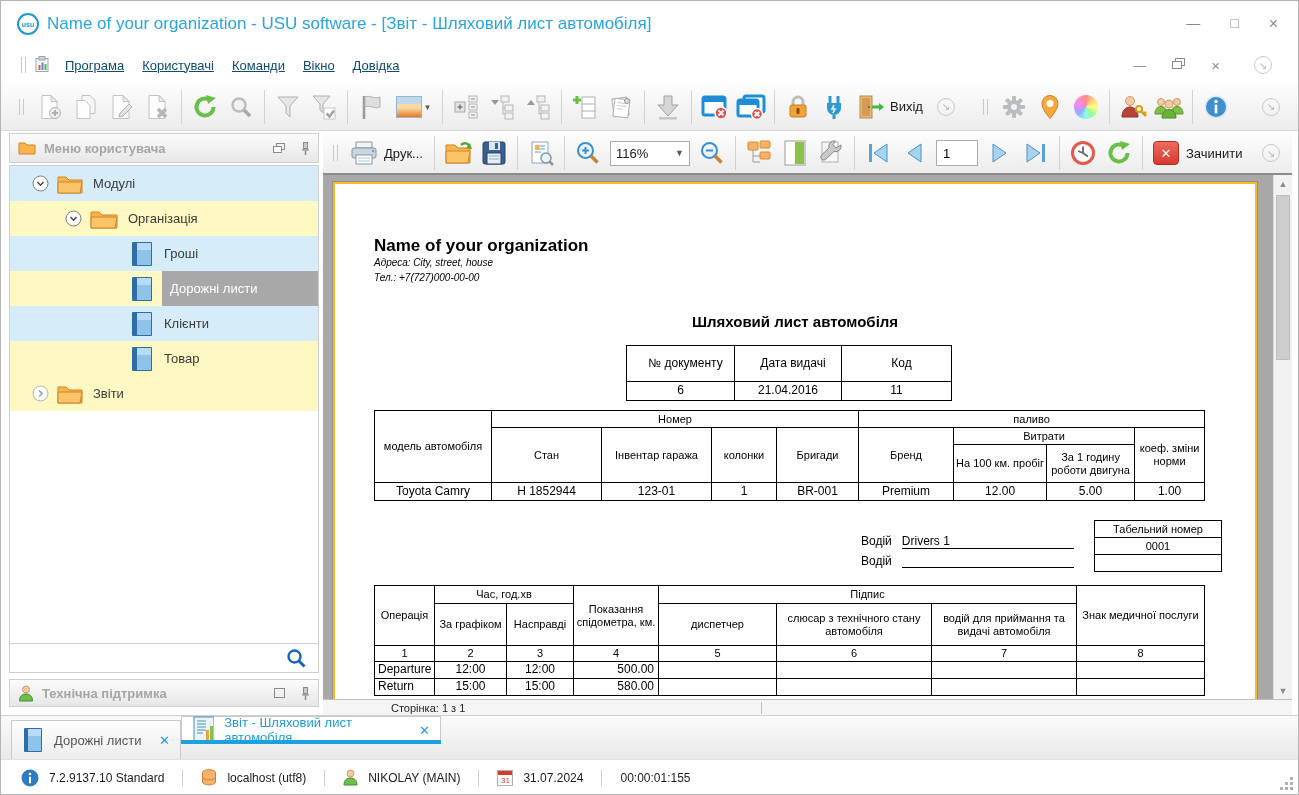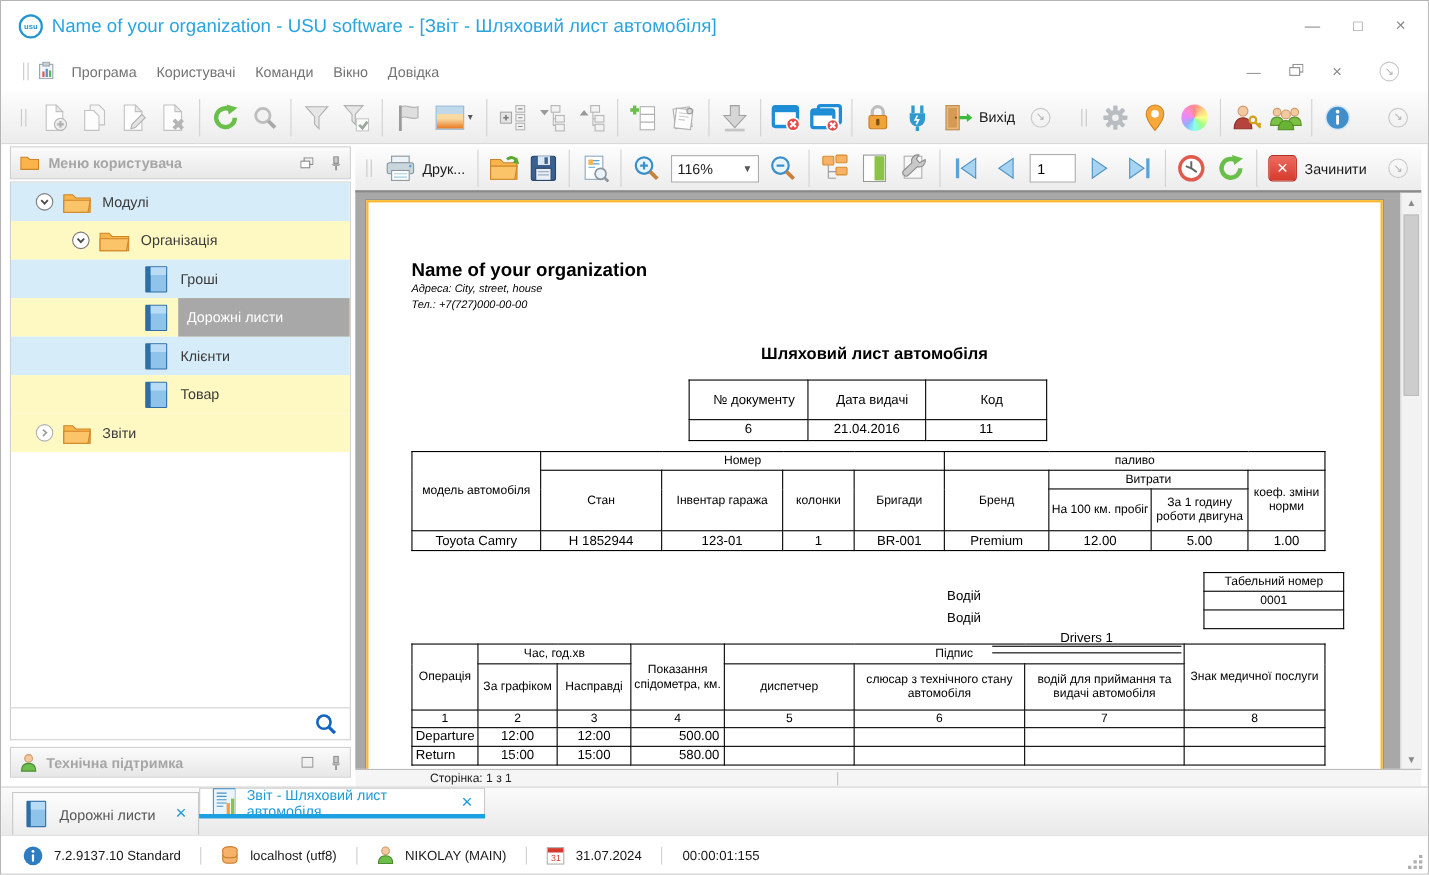--- a/index.html
+++ b/index.html
@@ -11,21 +11,21 @@
   }
   
   .titlebar { position:absolute; top:0; left:0; width:100%; height:46px; background:#fff; display:flex; align-items:center; }
   .logo { width:22px; height:22px; border-radius:50%; border:2px solid #2196d3; color:#2196d3; font-size:7px; font-weight:bold; display:flex; align-items:center; justify-content:center; margin:0 8px 0 16px; }
   .title-text { color:#2aa4de; font-size:17px; white-space:nowrap; }
   .win-controls { margin-left:auto; display:flex; gap:30px; padding-right:20px; color:#8a8a8a; font-size:14px; }
   .win-controls span { cursor:default; }
   
   .menubar { position:absolute; top:46px; left:0; width:100%; height:36px; background:#fff; display:flex; align-items:center; font-size:13px; }
   .grip { width:5px; height:16px; border-left:1px solid #c9c9c9; border-right:1px solid #c9c9c9; margin:0 8px 0 20px; }
-  .menu-item { padding:4px 9px; color:#737373; cursor:default; }
+  .menu-item { padding:4px 9px; color:#0c4a6e; cursor:default;text-decoration:underline; }
   .mdi-controls { margin-left:auto; display:flex; align-items:center; gap:26px; padding-right:18px; color:#8a8a8a; }
   
   .toolbar1 { position:absolute; top:82px; left:0; width:100%; height:48px; background:linear-gradient(#fdfdfd,#ececec); border-bottom:1px solid #d9d9d9; display:flex; align-items:center; padding:0 4px; }
   .tbtn { width:36px; height:40px; display:flex; align-items:center; justify-content:center; flex:0 0 auto; }
   .tsep { width:1px; height:34px; background:#d2d2d2; margin:0 5px; flex:0 0 auto; }
   .tlabel { font-size:13px; margin:0 6px 0 2px; white-space:nowrap; }
   .chev-circle { width:18px; height:18px; border:1px solid #c9c9c9; border-radius:50%; color:#b0b0b0; font-size:10px; display:flex; align-items:center; justify-content:center; margin:0 8px; flex:0 0 auto; }
   .report-toolbar { position:absolute; left:322px; top:132px; width:969px; height:40px; background:linear-gradient(#fdfdfd,#ececec); display:flex; align-items:center; padding:0 2px; }
   .combo { width:80px; height:25px; border:1px solid #acacac; background:#fff; display:flex; align-items:center; font-size:13px; padding:0 5px; margin:0 4px; }
   .combo .caret { margin-left:auto; color:#555; font-size:9px; }
@@ -54,21 +54,21 @@
   .doc td { border:1px solid #000; text-align:center; padding:1px 2px; line-height:1.15; overflow:hidden; }
   .t-doc { position:absolute; left:291px; top:161px; width:325px; }
   .t-doc .hd td { height:36px; font-size:12px;padding-left:12px; }
   .t-doc .vals td { height:19px; font-size:12px; }
   .t-veh { position:absolute; left:39px; top:226px; width:830px; }
   .t-ops { position:absolute; left:39px; top:401px; width:830px; }
   .clip3 { max-height:38px; }
   .cell-left { text-align:left !important; padding-left:3px !important; }
   .cell-right { text-align:right !important; padding-right:4px !important; }
   .drv-line { position:absolute; font-size:12px; display:flex; }
-  .drv-name { display:inline-block; width:172px; border-bottom:1px solid #000; text-align:center; margin-left:10px;margin-top:39px; }
+  .drv-name { display:inline-block; width:172px; border-bottom:1px solid #000; margin-left:10px; }
   .t-tab { position:absolute; left:759px; top:336px; width:128px; }
   .t-tab td { height:17px; }
   .vscroll { position:absolute; right:0; top:0; width:19px; height:100%; background:#f2f2f2; border-left:1px solid #dcdcdc; }
   .vs-arrow { position:absolute; left:0; width:100%; height:17px; color:#8a8a8a; font-size:9px; display:flex; align-items:center; justify-content:center; }
   .vs-thumb { position:absolute; left:2px; right:2px; top:20px; height:165px; background:#cdcdcd; border:1px solid #bdbdbd; }
   .preview-status { position:absolute; left:322px; top:698px; width:969px; height:16px; background:#f5f5f5; border-top:1px solid #bdbdbd; display:flex; align-items:center; font-size:11px; color:#222; }
   .ps-div { width:1px; height:12px; background:#c0c0c0; position:absolute; left:438px; }
   
   .tabbar { position:absolute; left:0; top:714px; width:100%; height:44px; background:linear-gradient(#fbfbfb,#e9e9e9); border-top:1px solid #cfcfcf; }
   .tab1 { position:absolute; left:10px; top:4px; width:170px; height:40px; background:linear-gradient(#fdfdfd,#ededed); border:1px solid #c9c9c9; display:flex; align-items:center; padding:0 10px; gap:10px; font-size:13px; color:#555; }

